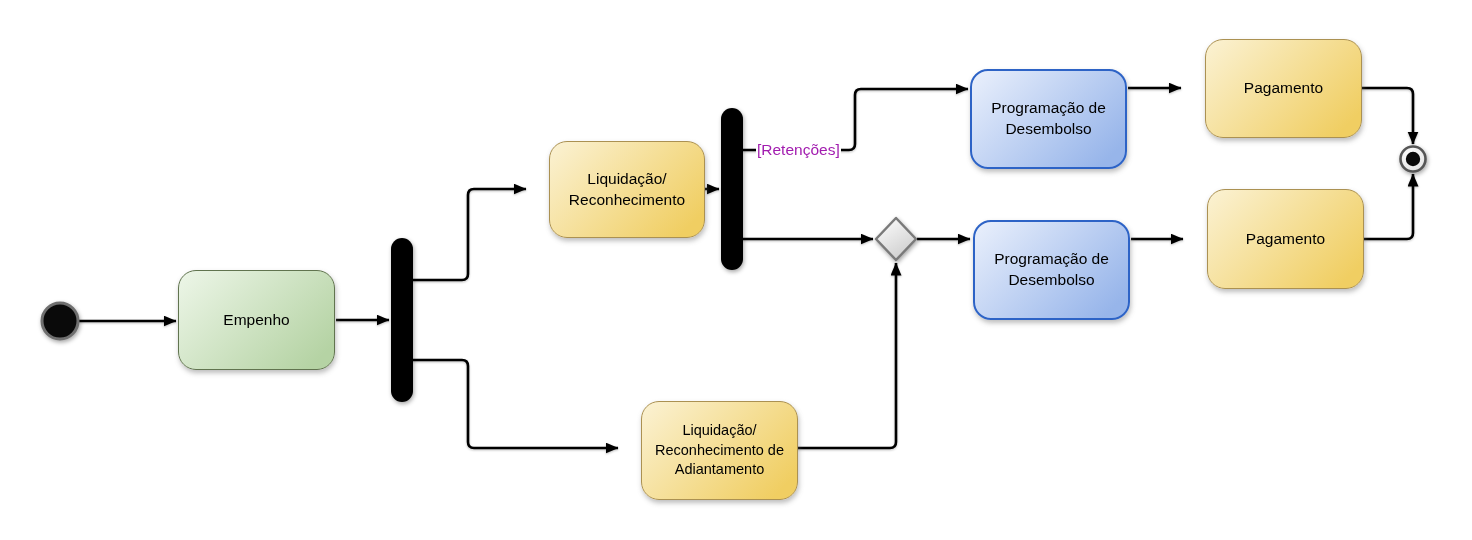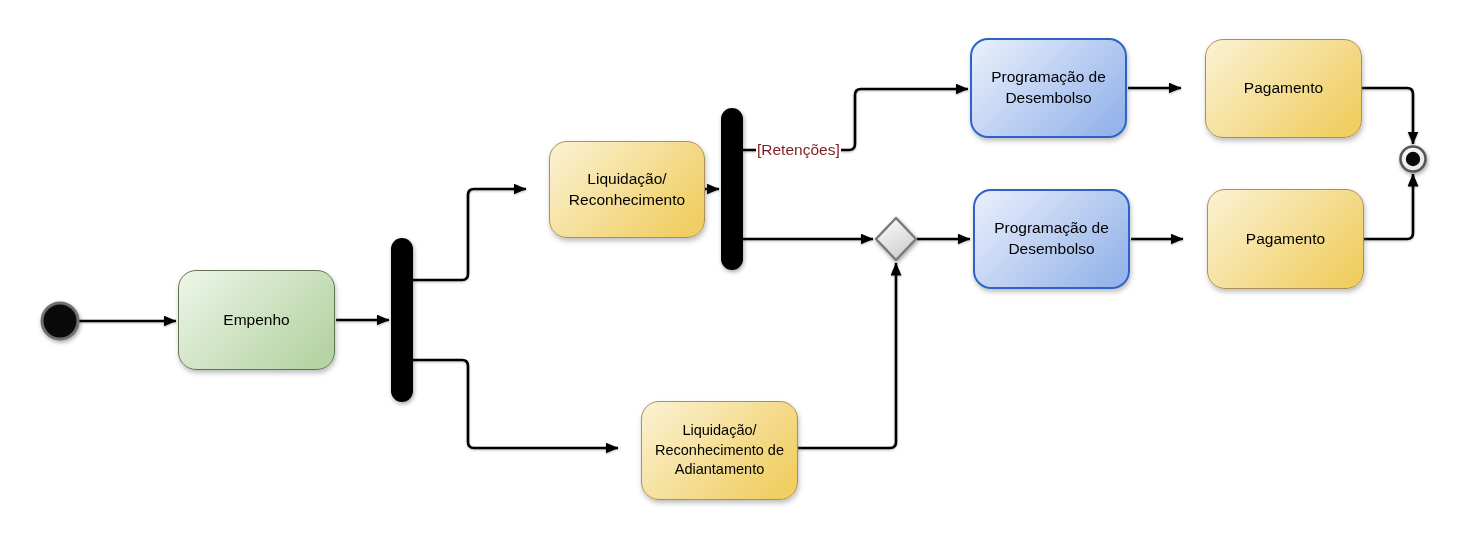--- a/index.html
+++ b/index.html
@@ -40,28 +40,29 @@
     border: 1.6px solid var(--green-border);
   }
   .node.yellow {
     background: linear-gradient(135deg, var(--yellow-fill-top) 0%, var(--yellow-fill-bottom) 90%);
     border: 1.6px solid var(--yellow-border);
     margin-left: 21px;
   }
   .node.blue {
     background: linear-gradient(135deg, var(--blue-fill-top) 0%, var(--blue-fill-bottom) 90%);
     border: 2.5px solid var(--blue-border);
+    margin-top: 31px;
   }
   .node .label { white-space: pre-line; }
 
   .edge-label {
     position: absolute;
     background: #ffffff;
     font-size: 15.5px;
-    color: #7f1d1d;
+    color: #a21caf;
     padding: 0 1px;
     line-height: 19px;
   }
 </style>
 </head>
 <body>
 
 <div class="stage">
 
   <svg class="edges-layer" viewBox="0 0 1472 540">

